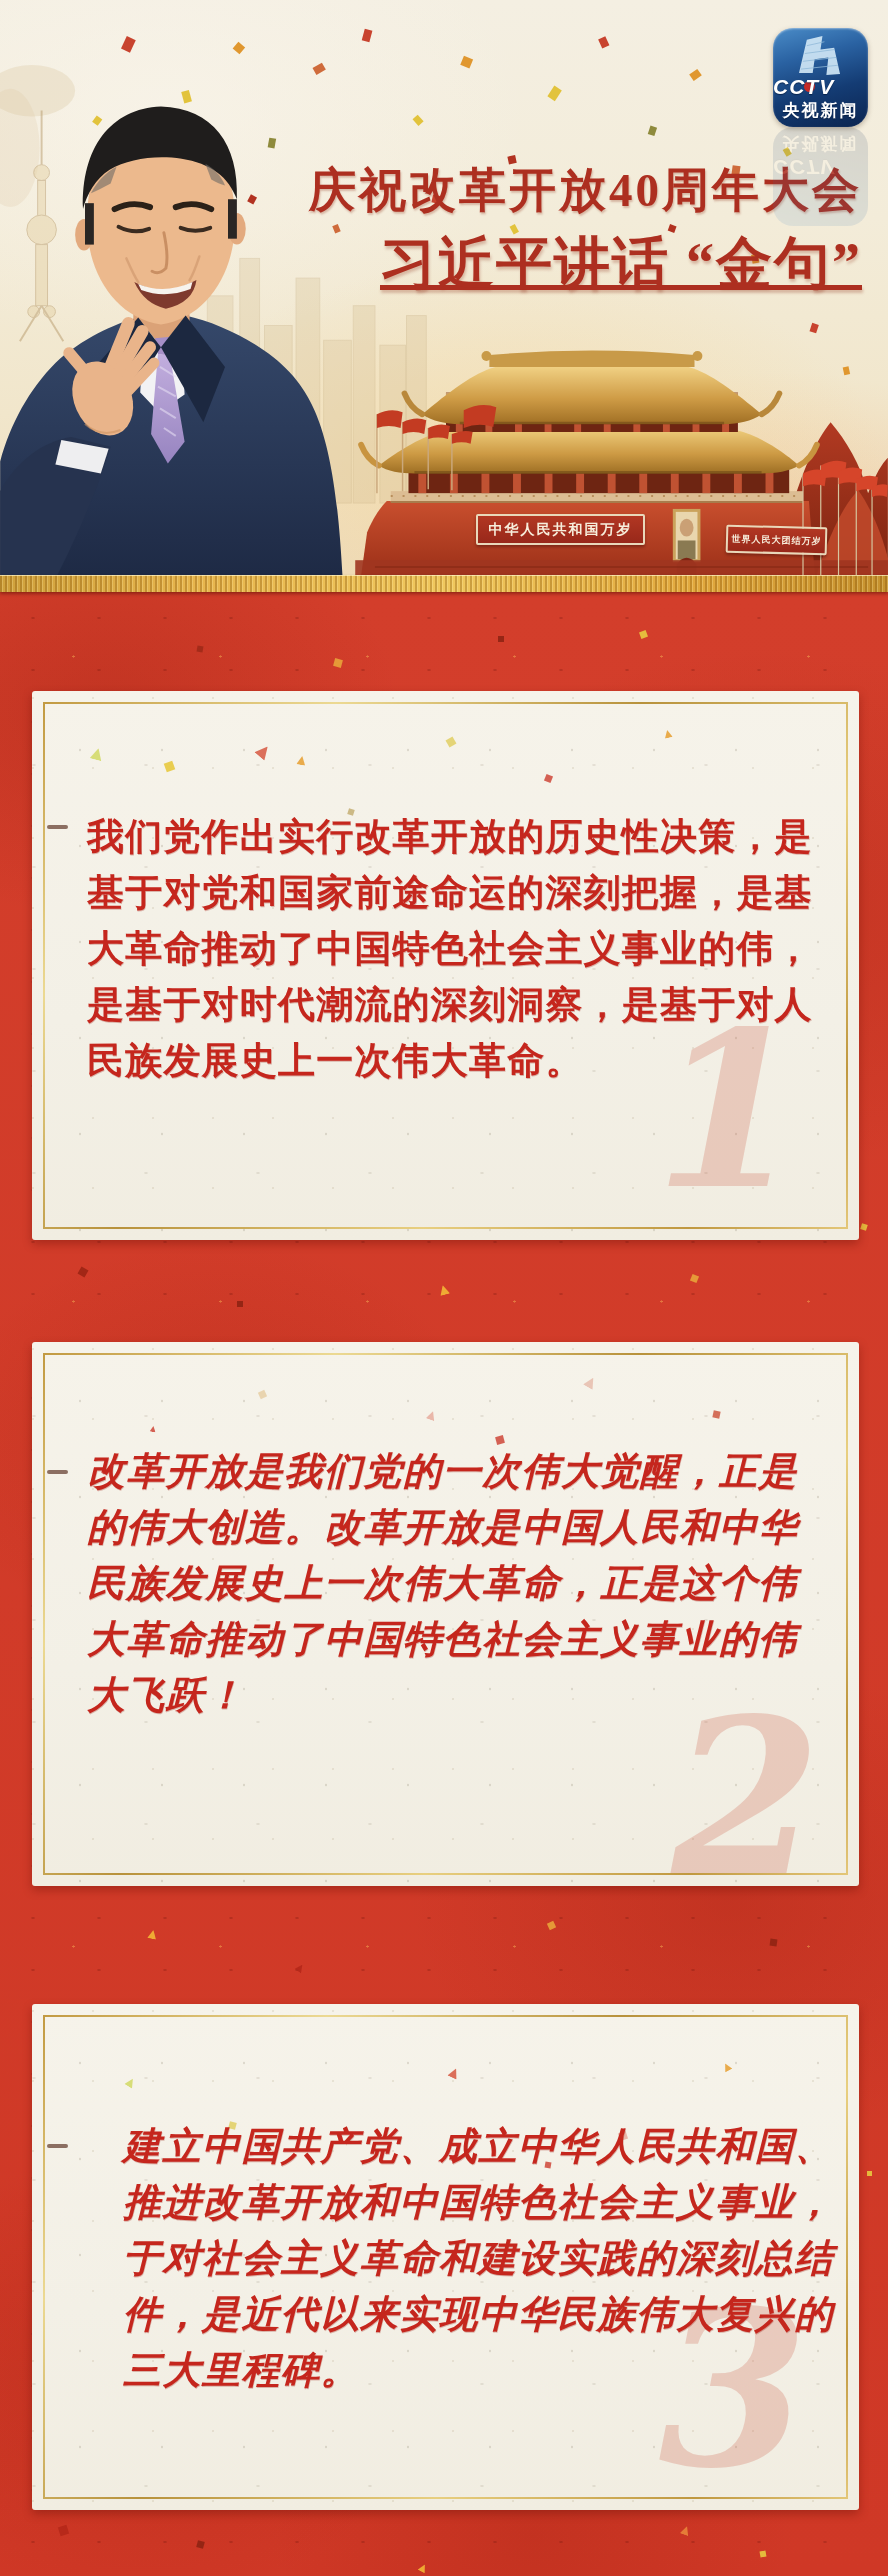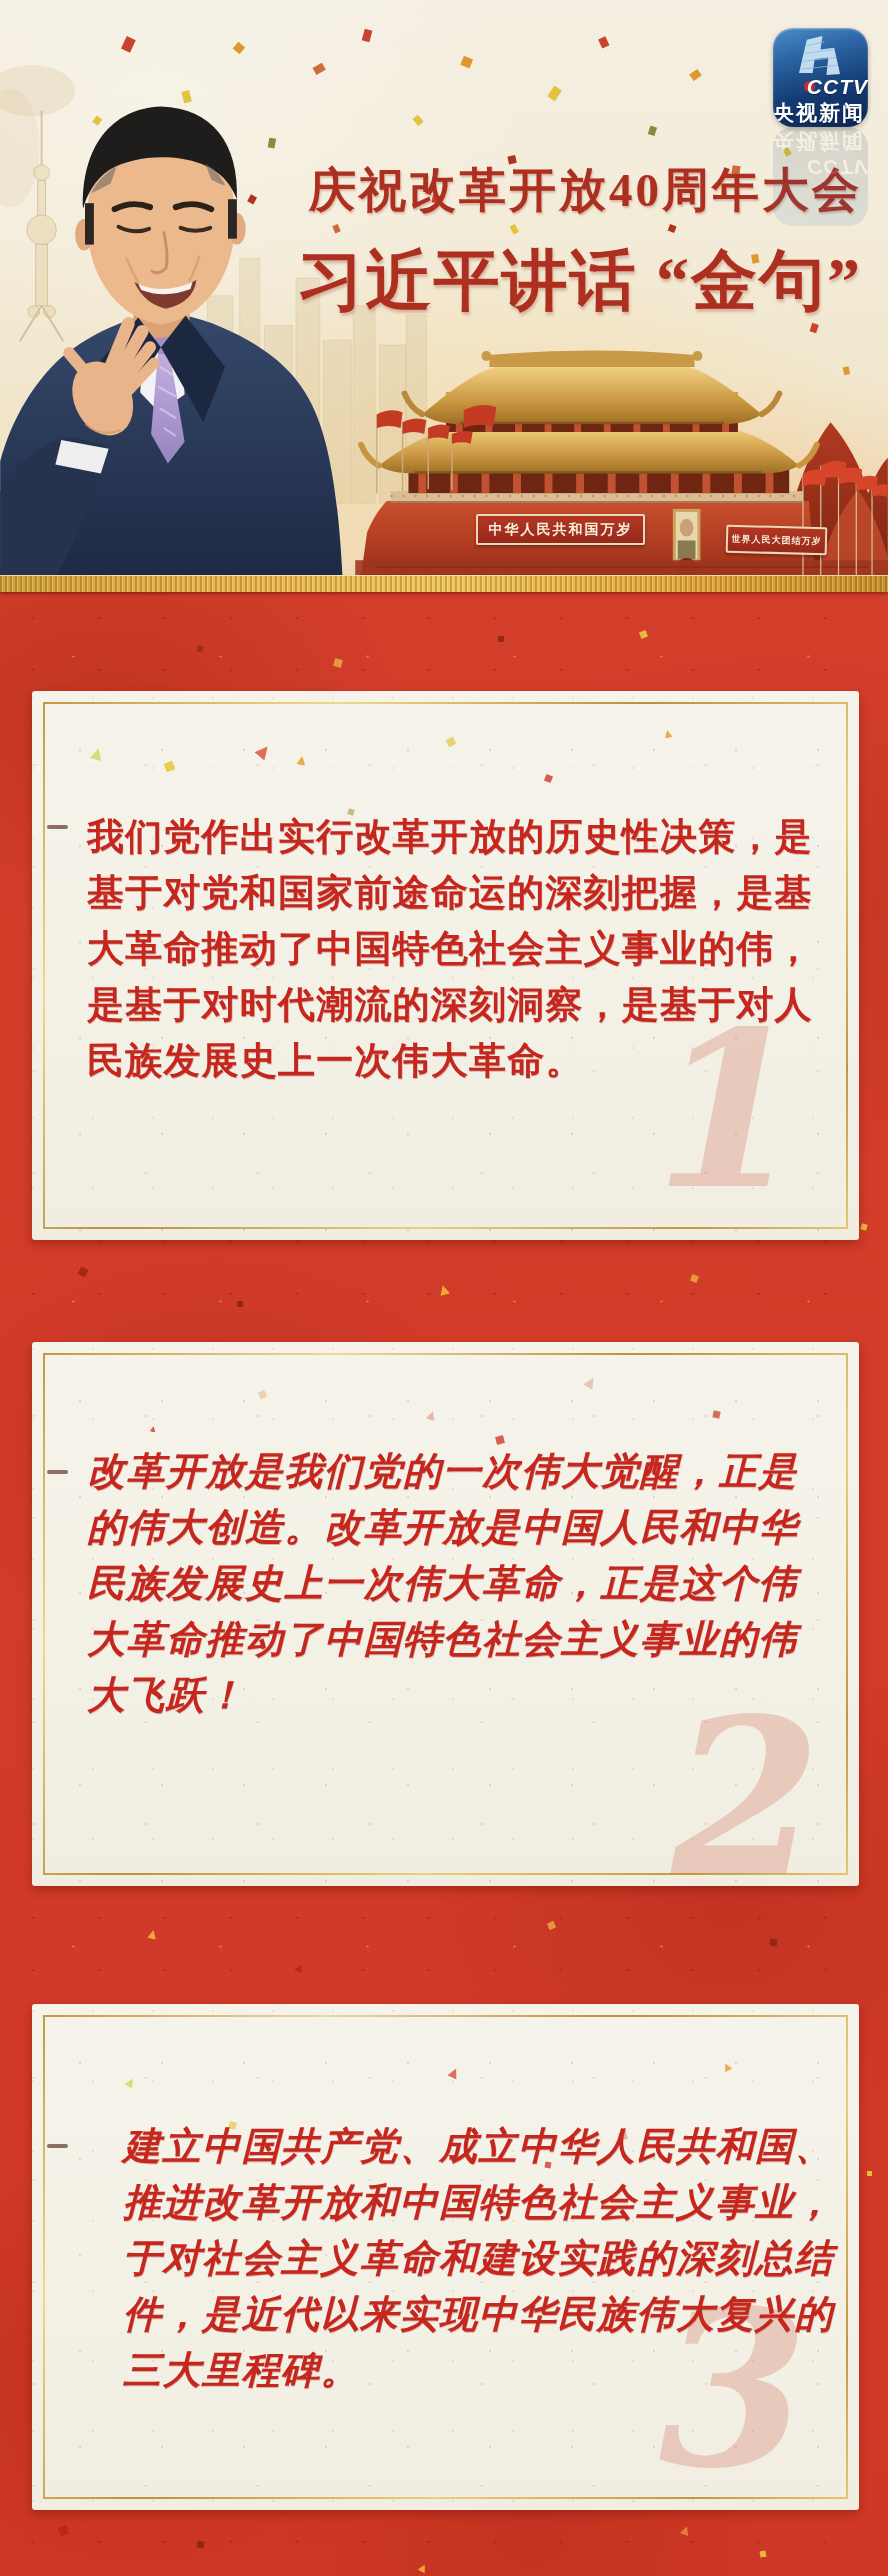--- a/index.html
+++ b/index.html
@@ -12,36 +12,36 @@
       radial-gradient(513px 296px at 58% 82%, rgba(246,206,130,.40), transparent 72%),
       radial-gradient(415px 257px at 88% 96%, rgba(242,176,118,.38), transparent 70%),
       radial-gradient(493px 316px at 18% 20%, rgba(250,246,238,.55), transparent 75%),
       linear-gradient(180deg,#f4efe2 0%,#f3ecd9 38%,#f1e6cb 72%,#eedcbd 100%);}
   .header-svg{position:absolute;left:0;top:0;}
 
   .title-block{position:absolute;top:164px;right:26px;text-align:right;z-index:6;
     color:#ad2f20;font-family:"Liberation Serif","DejaVu Serif",serif;font-weight:bold;}
   .title-l1{font-size:47px;line-height:53px;letter-spacing:3px;
     text-shadow:1px 2px 2px rgba(150,60,35,.30);}
-  .title-l2{font-size:66px;line-height:73px;letter-spacing:2px;margin-top:27px;
-    text-shadow:1px 3px 3px rgba(150,60,35,.30);}
+  .title-l2{font-size:56px;line-height:73px;letter-spacing:2px;margin-top:10px;
+    text-shadow:1px 3px 3px rgba(150,60,35,.30);text-decoration:underline;}
 
   
   .cctv-logo{position:absolute;left:773px;top:28px;width:95px;height:99px;z-index:7;
     border-radius:20px;overflow:hidden;
     background:linear-gradient(165deg,#4a8cc8 0%,#2a62a2 30%,#143c74 62%,#0b2450 100%);
     box-shadow:0 2px 5px rgba(80,60,40,.35), inset 0 1px 2px rgba(255,255,255,.45);}
   .logo-building{position:absolute;left:18px;top:4px;}
-  .logo-cctv{position:absolute;left:0;top:47px;width:100%;text-align:right;
+  .logo-cctv{position:absolute;left:0;top:47px;width:100%;text-align:left;
     color:#fff;font-size:21px;font-weight:bold;letter-spacing:1px;font-style:italic;
     text-shadow:0 1px 1px rgba(0,20,50,.6);}
   .logo-accent{position:absolute;left:31px;top:53px;width:11px;height:11px;border-radius:50%;
     background:#d8281e;opacity:.9;}
-  .logo-name{position:absolute;left:0;top:71px;width:100%;
-    color:#fff;font-size:21px;font-weight:bold;letter-spacing:2px;
+  .logo-name{position:absolute;left:0;top:71px;width:100%;text-align:center;
+    color:#fff;font-size:17px;font-weight:bold;letter-spacing:2px;
     text-shadow:0 1px 1px rgba(0,20,50,.6);}
   .logo-reflect{position:absolute;left:773px;top:127px;width:95px;height:99px;z-index:6;
     transform:scaleY(-1);opacity:.12;pointer-events:none;}
   .logo-reflect .inner{position:relative;width:95px;height:99px;border-radius:20px;overflow:hidden;
     background:linear-gradient(165deg,#4a8cc8,#0b2450);}
 
   
   .banner{position:absolute;z-index:5;display:flex;align-items:center;justify-content:center;
     background:linear-gradient(180deg,#b23723,#98281a);color:#f7eedc;font-weight:bold;
     border:2px solid #e9d8ba;border-radius:2px;box-shadow:0 2px 3px rgba(70,15,8,.45);

